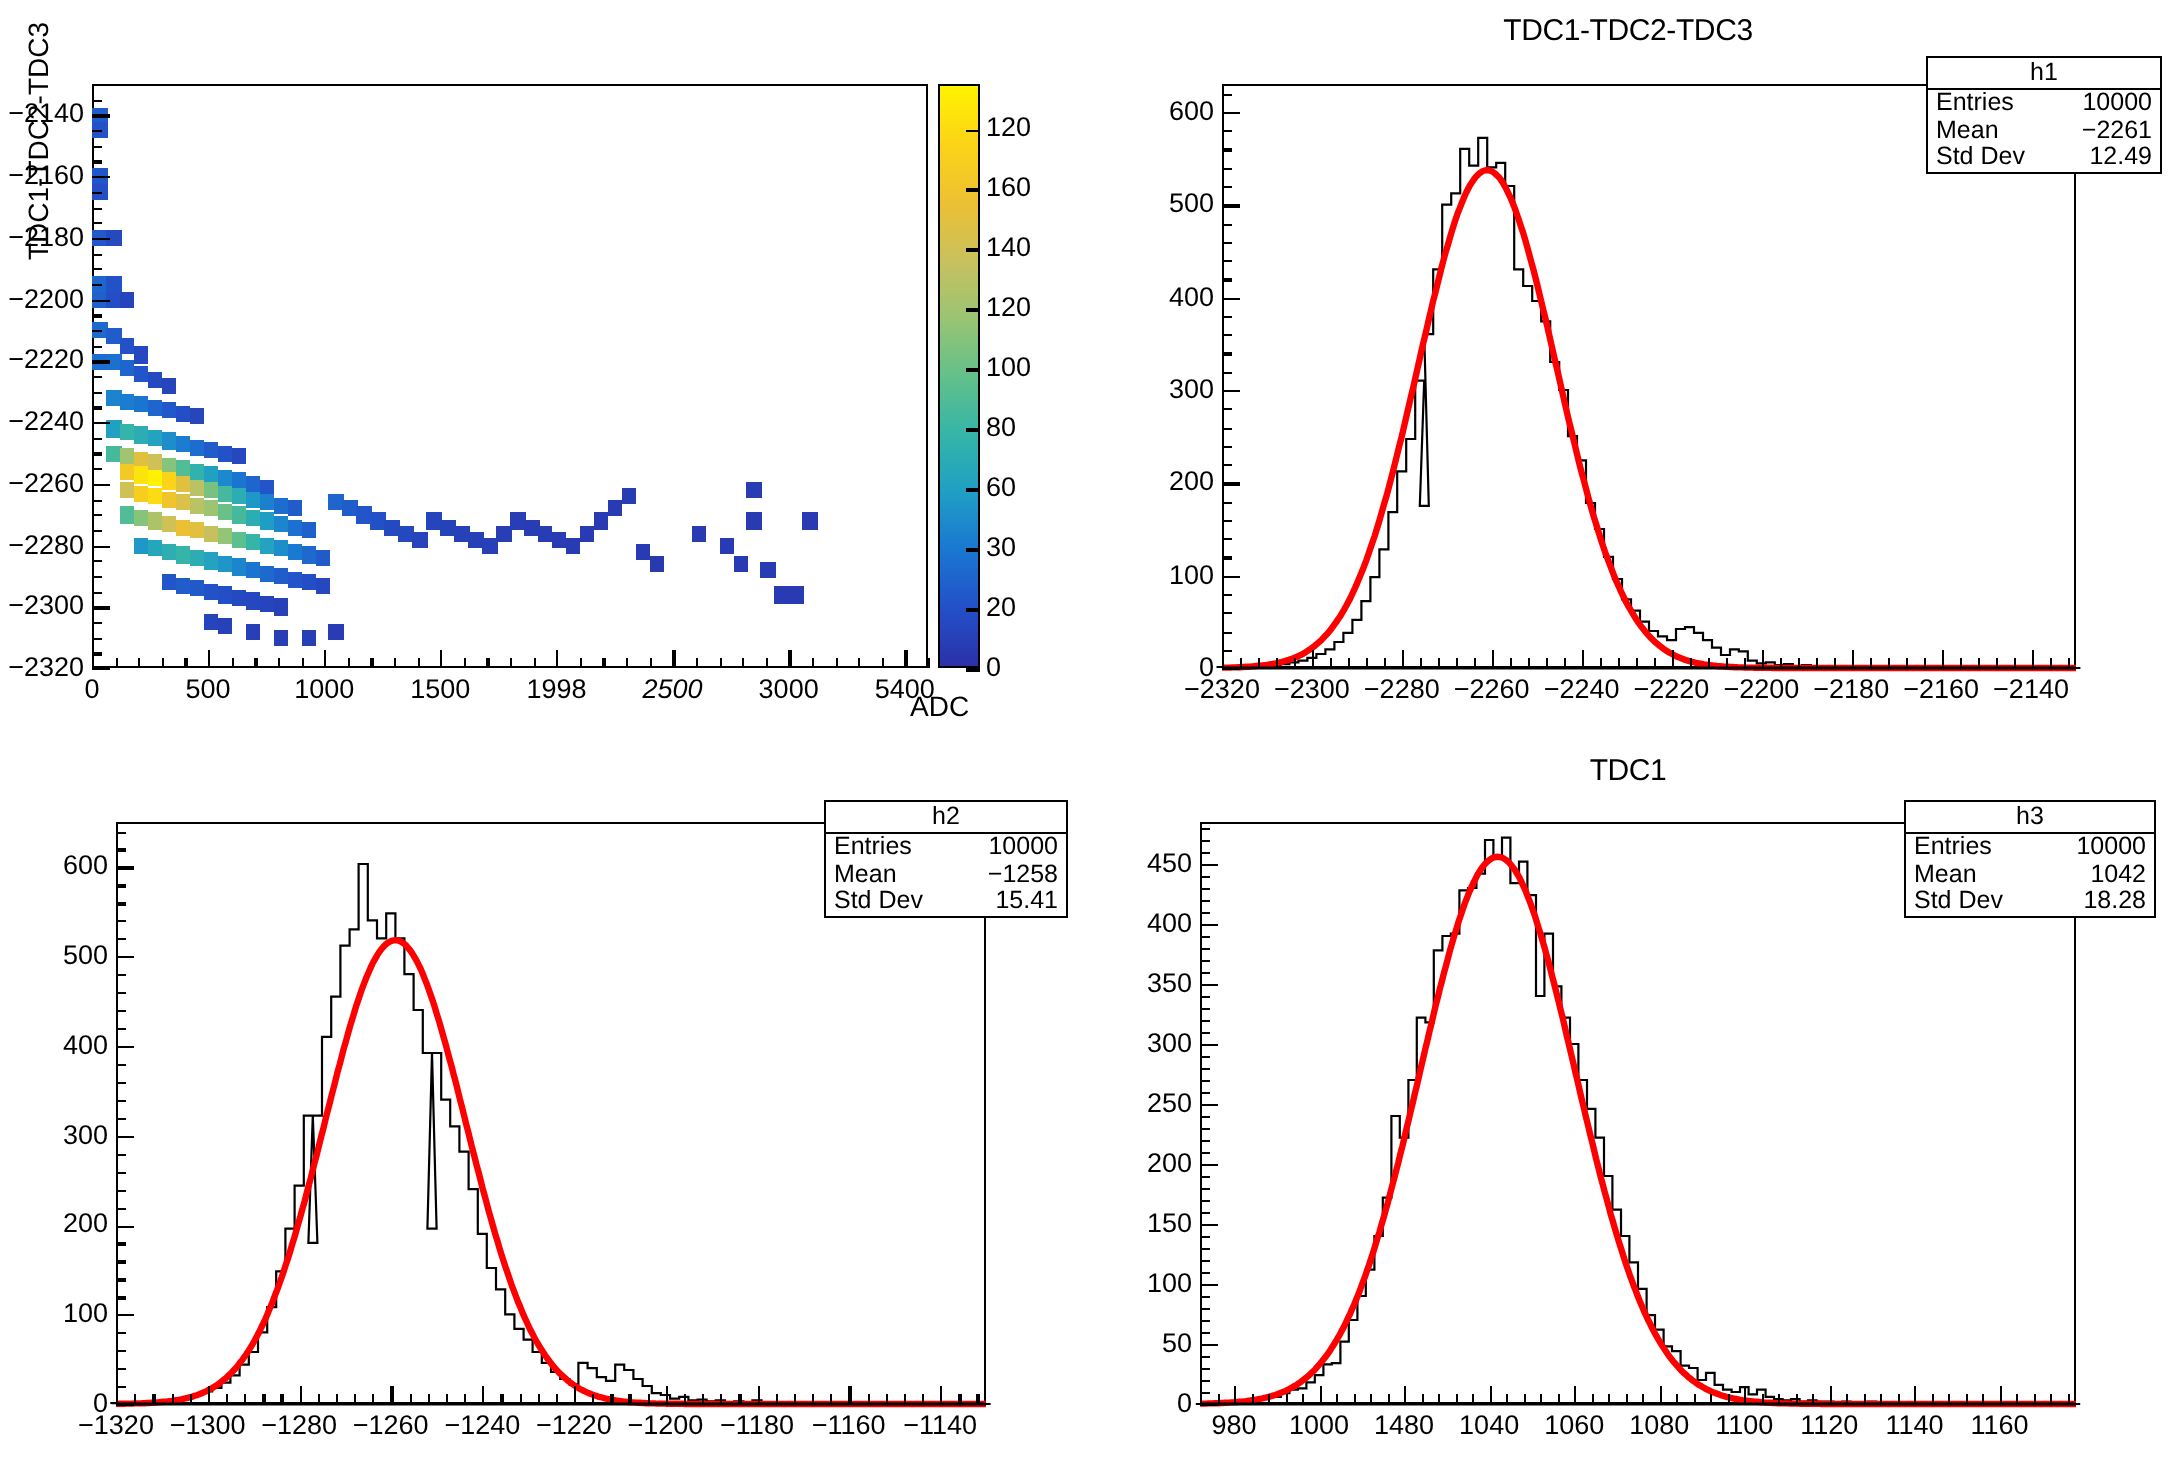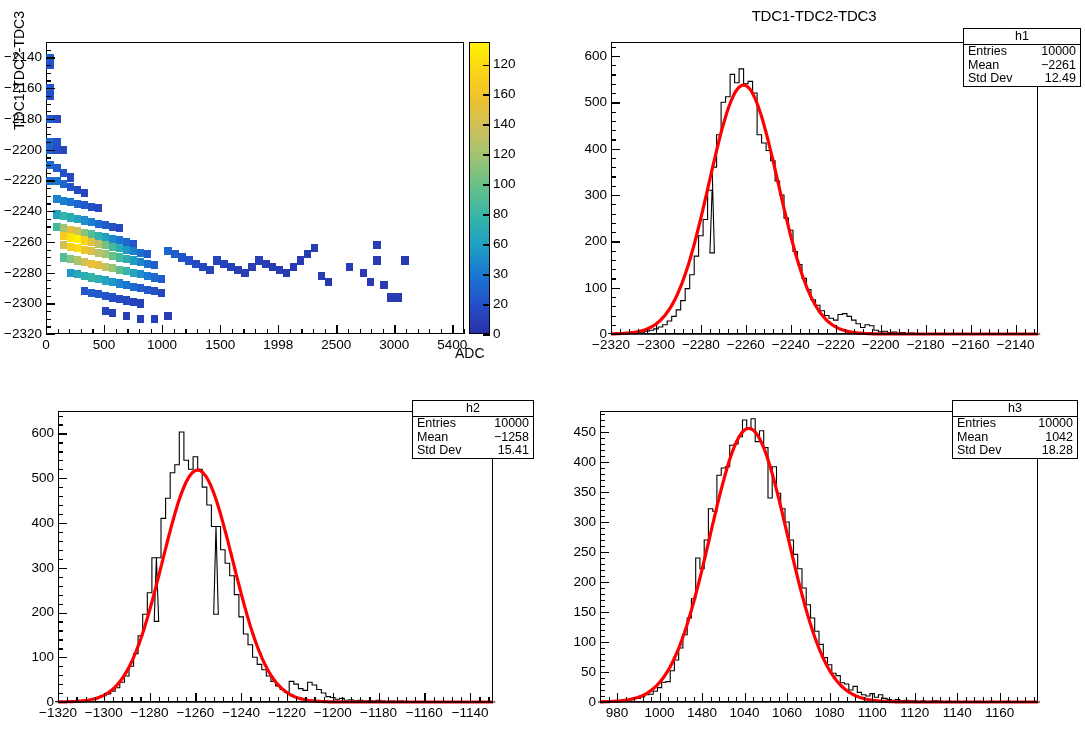--- a/index.html
+++ b/index.html
@@ -252,21 +252,21 @@
         <div class="tick" style="left:417.6px;top:329px;width:1.3px;height:5px;"></div>
         <div class="tick" style="left:429.2px;top:329px;width:1.3px;height:5px;"></div>
         <div class="tick" style="left:440.8px;top:329px;width:1.3px;height:5px;"></div>
         <div class="tick" style="left:452.4px;top:325px;width:1.3px;height:9px;"></div>
         <div class="tick" style="left:464.0px;top:329px;width:1.3px;height:5px;"></div>
         <div class="tlabel ct" style="left:20px;top:337px;width:52px;">0</div>
         <div class="tlabel ct" style="left:78.05555555555556px;top:337px;width:52px;">500</div>
         <div class="tlabel ct" style="left:136.11111111111111px;top:337px;width:52px;">1000</div>
         <div class="tlabel ct" style="left:194.16666666666669px;top:337px;width:52px;">1500</div>
         <div class="tlabel ct" style="left:252.22222222222223px;top:337px;width:52px;">1998</div>
-        <div class="tlabel ct" style="left:310.27777777777777px;top:337px;width:52px;">2500</div>
+        <div class="tlabel ct" style="left:310.27777777777777px;top:337px;width:52px;font-style:italic;">2500</div>
         <div class="tlabel ct" style="left:368.33333333333337px;top:337px;width:52px;">3000</div>
         <div class="tlabel ct" style="left:426.38888888888886px;top:337px;width:52px;">5400</div>
       </div>
     <div id="p1yax">
         <div class="tick" style="left:46px;top:334.0px;width:9px;height:1.3px;"></div>
         <div class="tick" style="left:46px;top:326.3px;width:5px;height:1.3px;"></div>
         <div class="tick" style="left:46px;top:318.6px;width:5px;height:1.3px;"></div>
         <div class="tick" style="left:46px;top:310.9px;width:5px;height:1.3px;"></div>
         <div class="tick" style="left:46px;top:303.3px;width:9px;height:1.3px;"></div>
         <div class="tick" style="left:46px;top:295.6px;width:5px;height:1.3px;"></div>
@@ -602,20 +602,21 @@
         <span class="v">−1258</span>
       </div>
       <div class="srow">
         <span class="k">Std Dev</span>
         <span class="v">15.41</span>
       </div>
     </div>
   </div>
 
   <div class="pad" id="pad4" style="left:543px;top:366px;width:542px;height:363px;">
+    <div class="pad-title" style="top:11px;">TDC1</div>
 
     <div class="frame nobottom" style="left:57px;top:45px;width:438px;height:291px;"></div>
 
     <svg class="histline" width="542" height="363">
         <g id="p4g">
           <path d="M54.9,336.0 L54.9,336.0 L59.1,336.0 L59.1,335.4 L63.4,335.4 L63.4,336.0 L67.6,336.0 L67.6,335.4 L71.9,335.4 L71.9,334.8 L76.1,334.8 L76.1,335.4 L80.4,335.4 L80.4,334.2 L84.6,334.2 L84.6,333.6 L88.9,333.6 L88.9,332.4 L93.1,332.4 L93.1,332.4 L97.4,332.4 L97.4,330.6 L101.7,330.6 L101.7,328.8 L105.9,328.8 L105.9,328.2 L110.2,328.2 L110.2,325.2 L114.4,325.2 L114.4,321.6 L118.7,321.6 L118.7,316.2 L122.9,316.2 L122.9,315.6 L127.2,315.6 L127.2,304.8 L131.4,304.8 L131.4,294.0 L135.7,294.0 L135.7,282.0 L139.9,282.0 L139.9,268.8 L144.2,268.8 L144.2,252.0 L148.4,252.0 L148.4,232.8 L152.7,232.8 L152.7,192.0 L156.9,192.0 L156.9,202.8 L161.2,202.8 L161.2,174.0 L165.4,174.0 L165.4,142.8 L169.7,142.8 L169.7,145.2 L173.9,145.2 L173.9,109.2 L178.2,109.2 L178.2,102.0 L182.4,102.0 L182.4,100.8 L186.7,100.8 L186.7,79.2 L191.0,79.2 L191.0,78.0 L195.2,78.0 L195.2,70.8 L199.5,70.8 L199.5,54.0 L203.7,54.0 L203.7,62.4 L208.0,62.4 L208.0,52.8 L212.2,52.8 L212.2,75.6 L216.5,75.6 L216.5,64.8 L220.7,64.8 L220.7,81.6 L225.0,81.6 L225.0,132.0 L229.2,132.0 L229.2,100.8 L233.5,100.8 L233.5,127.2 L237.7,127.2 L237.7,142.8 L242.0,142.8 L242.0,156.0 L246.2,156.0 L246.2,174.0 L250.5,174.0 L250.5,188.4 L254.7,188.4 L254.7,202.8 L259.0,202.8 L259.0,222.0 L263.2,222.0 L263.2,238.8 L267.5,238.8 L267.5,252.0 L271.7,252.0 L271.7,265.2 L276.0,265.2 L276.0,278.4 L280.3,278.4 L280.3,291.6 L284.5,291.6 L284.5,298.8 L288.8,298.8 L288.8,307.2 L293.0,307.2 L293.0,309.6 L297.3,309.6 L297.3,316.8 L301.5,316.8 L301.5,318.0 L305.8,318.0 L305.8,324.0 L310.0,324.0 L310.0,320.4 L314.3,320.4 L314.3,326.4 L318.5,326.4 L318.5,328.8 L322.8,328.8 L322.8,330.0 L327.0,330.0 L327.0,327.6 L331.3,327.6 L331.3,331.2 L335.5,331.2 L335.5,328.8 L339.8,328.8 L339.8,332.4 L344.0,332.4 L344.0,333.6 L348.3,333.6 L348.3,334.2 L352.5,334.2 L352.5,333.6 L356.8,333.6 L356.8,334.8 L361.0,334.8 L361.0,334.2 L365.3,334.2 L365.3,334.8 L369.6,334.8 L369.6,334.8 L373.8,334.8 L373.8,335.4 L378.1,335.4 L378.1,334.8 L382.3,334.8 L382.3,335.4 L386.6,335.4 L386.6,335.4 L390.8,335.4 L390.8,334.8 L395.1,334.8 L395.1,335.4 L399.3,335.4 L399.3,336.0 L403.6,336.0 L403.6,335.4 L407.8,335.4 L407.8,336.0 L412.1,336.0 L412.1,335.4 L416.3,335.4 L416.3,336.0 L420.6,336.0 L420.6,335.4 L424.8,335.4 L424.8,336.0 L429.1,336.0 L429.1,336.0 L433.3,336.0 L433.3,335.4 L437.6,335.4 L437.6,336.0 L441.8,336.0 L441.8,336.0 L446.1,336.0 L446.1,335.4 L450.3,335.4 L450.3,336.0 L454.6,336.0 L454.6,336.0 L458.9,336.0 L458.9,336.0 L463.1,336.0 L463.1,335.4 L467.4,335.4 L467.4,336.0 L471.6,336.0 L471.6,336.0 L475.9,336.0 L475.9,336.0 L480.1,336.0 L480.1,336.0 L484.4,336.0 L484.4,336.0 L488.6,336.0 L488.6,336.0 L492.9,336.0 L492.9,336.0 L497.1,336.0" fill="none" stroke="#000000" stroke-width="1.1"></path>
           <path d="M57.0,335.8 L58.0,335.8 L59.1,335.8 L60.1,335.8 L61.2,335.7 L62.2,335.7 L63.3,335.7 L64.3,335.6 L65.3,335.6 L66.4,335.6 L67.4,335.5 L68.5,335.5 L69.5,335.4 L70.6,335.4 L71.6,335.3 L72.6,335.2 L73.7,335.2 L74.7,335.1 L75.8,335.0 L76.8,334.9 L77.9,334.8 L78.9,334.7 L79.9,334.6 L81.0,334.4 L82.0,334.3 L83.1,334.1 L84.1,334.0 L85.2,333.8 L86.2,333.6 L87.2,333.4 L88.3,333.2 L89.3,332.9 L90.4,332.7 L91.4,332.4 L92.5,332.1 L93.5,331.8 L94.5,331.5 L95.6,331.1 L96.6,330.7 L97.7,330.3 L98.7,329.9 L99.8,329.4 L100.8,328.9 L101.8,328.4 L102.9,327.8 L103.9,327.2 L105.0,326.6 L106.0,325.9 L107.1,325.2 L108.1,324.4 L109.1,323.6 L110.2,322.8 L111.2,321.9 L112.3,320.9 L113.3,319.9 L114.4,318.9 L115.4,317.7 L116.4,316.6 L117.5,315.3 L118.5,314.0 L119.6,312.7 L120.6,311.3 L121.7,309.8 L122.7,308.2 L123.7,306.6 L124.8,304.9 L125.8,303.1 L126.9,301.3 L127.9,299.3 L129.0,297.3 L130.0,295.2 L131.0,293.0 L132.1,290.8 L133.1,288.4 L134.2,286.0 L135.2,283.5 L136.3,280.9 L137.3,278.2 L138.3,275.4 L139.4,272.6 L140.4,269.6 L141.5,266.6 L142.5,263.4 L143.6,260.2 L144.6,256.9 L145.6,253.5 L146.7,250.1 L147.7,246.5 L148.8,242.9 L149.8,239.2 L150.9,235.4 L151.9,231.5 L152.9,227.6 L154.0,223.6 L155.0,219.6 L156.1,215.5 L157.1,211.3 L158.2,207.1 L159.2,202.8 L160.2,198.5 L161.3,194.1 L162.3,189.8 L163.4,185.4 L164.4,180.9 L165.5,176.5 L166.5,172.1 L167.5,167.6 L168.6,163.1 L169.6,158.7 L170.7,154.3 L171.7,149.9 L172.8,145.5 L173.8,141.2 L174.8,136.9 L175.9,132.7 L176.9,128.5 L178.0,124.4 L179.0,120.4 L180.1,116.4 L181.1,112.6 L182.1,108.8 L183.2,105.1 L184.2,101.6 L185.3,98.1 L186.3,94.8 L187.4,91.6 L188.4,88.6 L189.4,85.7 L190.5,82.9 L191.5,80.3 L192.6,77.9 L193.6,75.6 L194.7,73.5 L195.7,71.5 L196.7,69.8 L197.8,68.2 L198.8,66.8 L199.9,65.6 L200.9,64.6 L202.0,63.8 L203.0,63.1 L204.0,62.7 L205.1,62.5 L206.1,62.4 L207.2,62.6 L208.2,62.9 L209.3,63.5 L210.3,64.2 L211.3,65.1 L212.4,66.3 L213.4,67.6 L214.5,69.1 L215.5,70.8 L216.6,72.6 L217.6,74.7 L218.6,76.9 L219.7,79.2 L220.7,81.8 L221.8,84.5 L222.8,87.3 L223.9,90.3 L224.9,93.4 L225.9,96.7 L227.0,100.1 L228.0,103.6 L229.1,107.2 L230.1,110.9 L231.2,114.7 L232.2,118.6 L233.2,122.6 L234.3,126.7 L235.3,130.8 L236.4,135.1 L237.4,139.3 L238.5,143.6 L239.5,148.0 L240.5,152.4 L241.6,156.8 L242.6,161.2 L243.7,165.7 L244.7,170.1 L245.8,174.6 L246.8,179.0 L247.8,183.4 L248.9,187.8 L249.9,192.2 L251.0,196.6 L252.0,200.9 L253.1,205.2 L254.1,209.4 L255.1,213.6 L256.2,217.8 L257.2,221.9 L258.3,225.9 L259.3,229.8 L260.4,233.7 L261.4,237.5 L262.4,241.3 L263.5,244.9 L264.5,248.5 L265.6,252.0 L266.6,255.4 L267.7,258.8 L268.7,262.0 L269.7,265.2 L270.8,268.3 L271.8,271.3 L272.9,274.2 L273.9,277.0 L275.0,279.7 L276.0,282.4 L277.0,284.9 L278.1,287.4 L279.1,289.8 L280.2,292.1 L281.2,294.3 L282.3,296.4 L283.3,298.5 L284.3,300.4 L285.4,302.3 L286.4,304.1 L287.5,305.9 L288.5,307.5 L289.6,309.1 L290.6,310.6 L291.6,312.1 L292.7,313.5 L293.7,314.8 L294.8,316.0 L295.8,317.2 L296.9,318.4 L297.9,319.5 L298.9,320.5 L300.0,321.4 L301.0,322.4 L302.1,323.2 L303.1,324.1 L304.2,324.8 L305.2,325.6 L306.2,326.3 L307.3,326.9 L308.3,327.5 L309.4,328.1 L310.4,328.7 L311.5,329.2 L312.5,329.7 L313.5,330.1 L314.6,330.5 L315.6,330.9 L316.7,331.3 L317.7,331.7 L318.8,332.0 L319.8,332.3 L320.8,332.6 L321.9,332.8 L322.9,333.1 L324.0,333.3 L325.0,333.5 L326.1,333.7 L327.1,333.9 L328.1,334.1 L329.2,334.2 L330.2,334.4 L331.3,334.5 L332.3,334.6 L333.4,334.7 L334.4,334.8 L335.4,334.9 L336.5,335.0 L337.5,335.1 L338.6,335.2 L339.6,335.3 L340.7,335.3 L341.7,335.4 L342.7,335.4 L343.8,335.5 L344.8,335.5 L345.9,335.6 L346.9,335.6 L348.0,335.7 L349.0,335.7 L350.0,335.7 L351.1,335.7 L352.1,335.8 L353.2,335.8 L354.2,335.8 L355.3,335.8 L356.3,335.8 L357.3,335.9 L358.4,335.9 L359.4,335.9 L360.5,335.9 L361.5,335.9 L362.6,335.9 L363.6,335.9 L364.6,335.9 L365.7,335.9 L366.7,335.9 L367.8,336.0 L368.8,336.0 L369.9,336.0 L370.9,336.0 L371.9,336.0 L373.0,336.0 L374.0,336.0 L375.1,336.0 L376.1,336.0 L377.2,336.0 L378.2,336.0 L379.2,336.0 L380.3,336.0 L381.3,336.0 L382.4,336.0 L383.4,336.0 L384.5,336.0 L385.5,336.0 L386.5,336.0 L387.6,336.0 L388.6,336.0 L389.7,336.0 L390.7,336.0 L391.8,336.0 L392.8,336.0 L393.8,336.0 L394.9,336.0 L395.9,336.0 L397.0,336.0 L398.0,336.0 L399.1,336.0 L400.1,336.0 L401.1,336.0 L402.2,336.0 L403.2,336.0 L404.3,336.0 L405.3,336.0 L406.4,336.0 L407.4,336.0 L408.4,336.0 L409.5,336.0 L410.5,336.0 L411.6,336.0 L412.6,336.0 L413.7,336.0 L414.7,336.0 L415.7,336.0 L416.8,336.0 L417.8,336.0 L418.9,336.0 L419.9,336.0 L421.0,336.0 L422.0,336.0 L423.0,336.0 L424.1,336.0 L425.1,336.0 L426.2,336.0 L427.2,336.0 L428.3,336.0 L429.3,336.0 L430.3,336.0 L431.4,336.0 L432.4,336.0 L433.5,336.0 L434.5,336.0 L435.6,336.0 L436.6,336.0 L437.6,336.0 L438.7,336.0 L439.7,336.0 L440.8,336.0 L441.8,336.0 L442.9,336.0 L443.9,336.0 L444.9,336.0 L446.0,336.0 L447.0,336.0 L448.1,336.0 L449.1,336.0 L450.2,336.0 L451.2,336.0 L452.2,336.0 L453.3,336.0 L454.3,336.0 L455.4,336.0 L456.4,336.0 L457.5,336.0 L458.5,336.0 L459.5,336.0 L460.6,336.0 L461.6,336.0 L462.7,336.0 L463.7,336.0 L464.8,336.0 L465.8,336.0 L466.8,336.0 L467.9,336.0 L468.9,336.0 L470.0,336.0 L471.0,336.0 L472.1,336.0 L473.1,336.0 L474.1,336.0 L475.2,336.0 L476.2,336.0 L477.3,336.0 L478.3,336.0 L479.4,336.0 L480.4,336.0 L481.4,336.0 L482.5,336.0 L483.5,336.0 L484.6,336.0 L485.6,336.0 L486.7,336.0 L487.7,336.0 L488.7,336.0 L489.8,336.0 L490.8,336.0 L491.9,336.0 L492.9,336.0 L494.0,336.0 L495.0,336.0" fill="none" stroke="#ff0000" stroke-width="3.2" stroke-linejoin="round"></path>
           <line x1="57" y1="336" x2="495" y2="336" stroke="#000" stroke-width="1.4"></line>
         </g>
       </svg>

